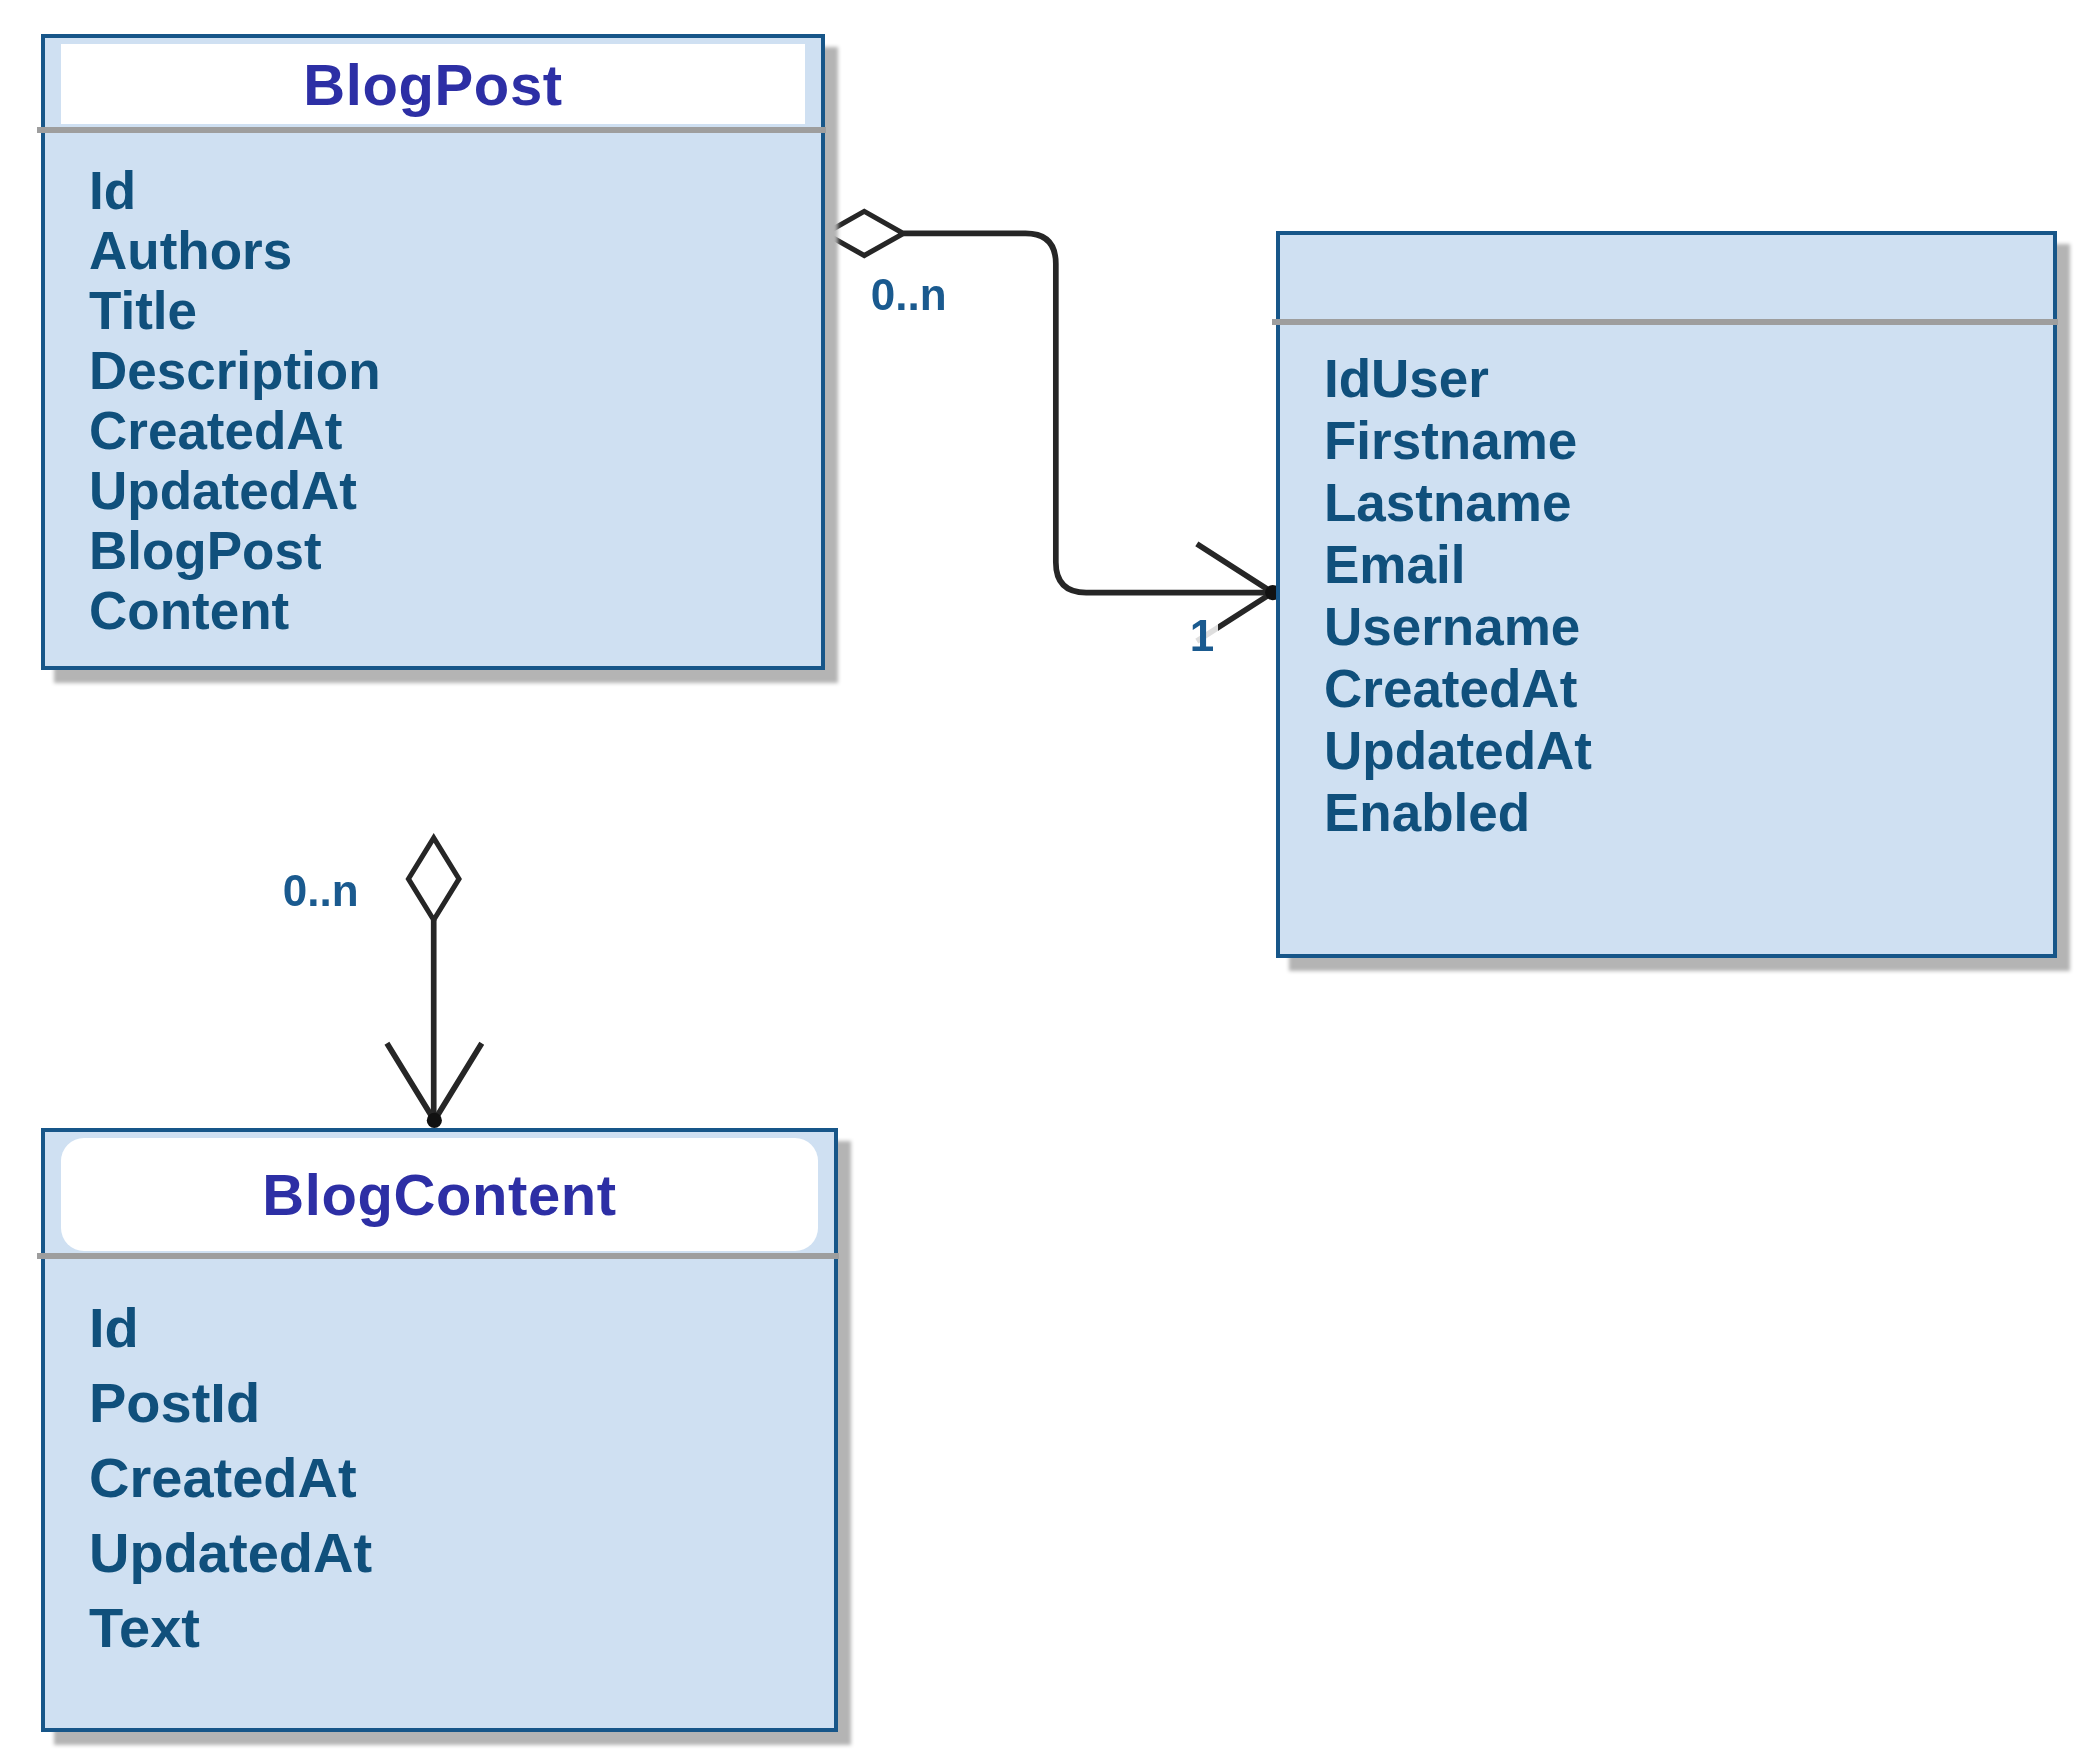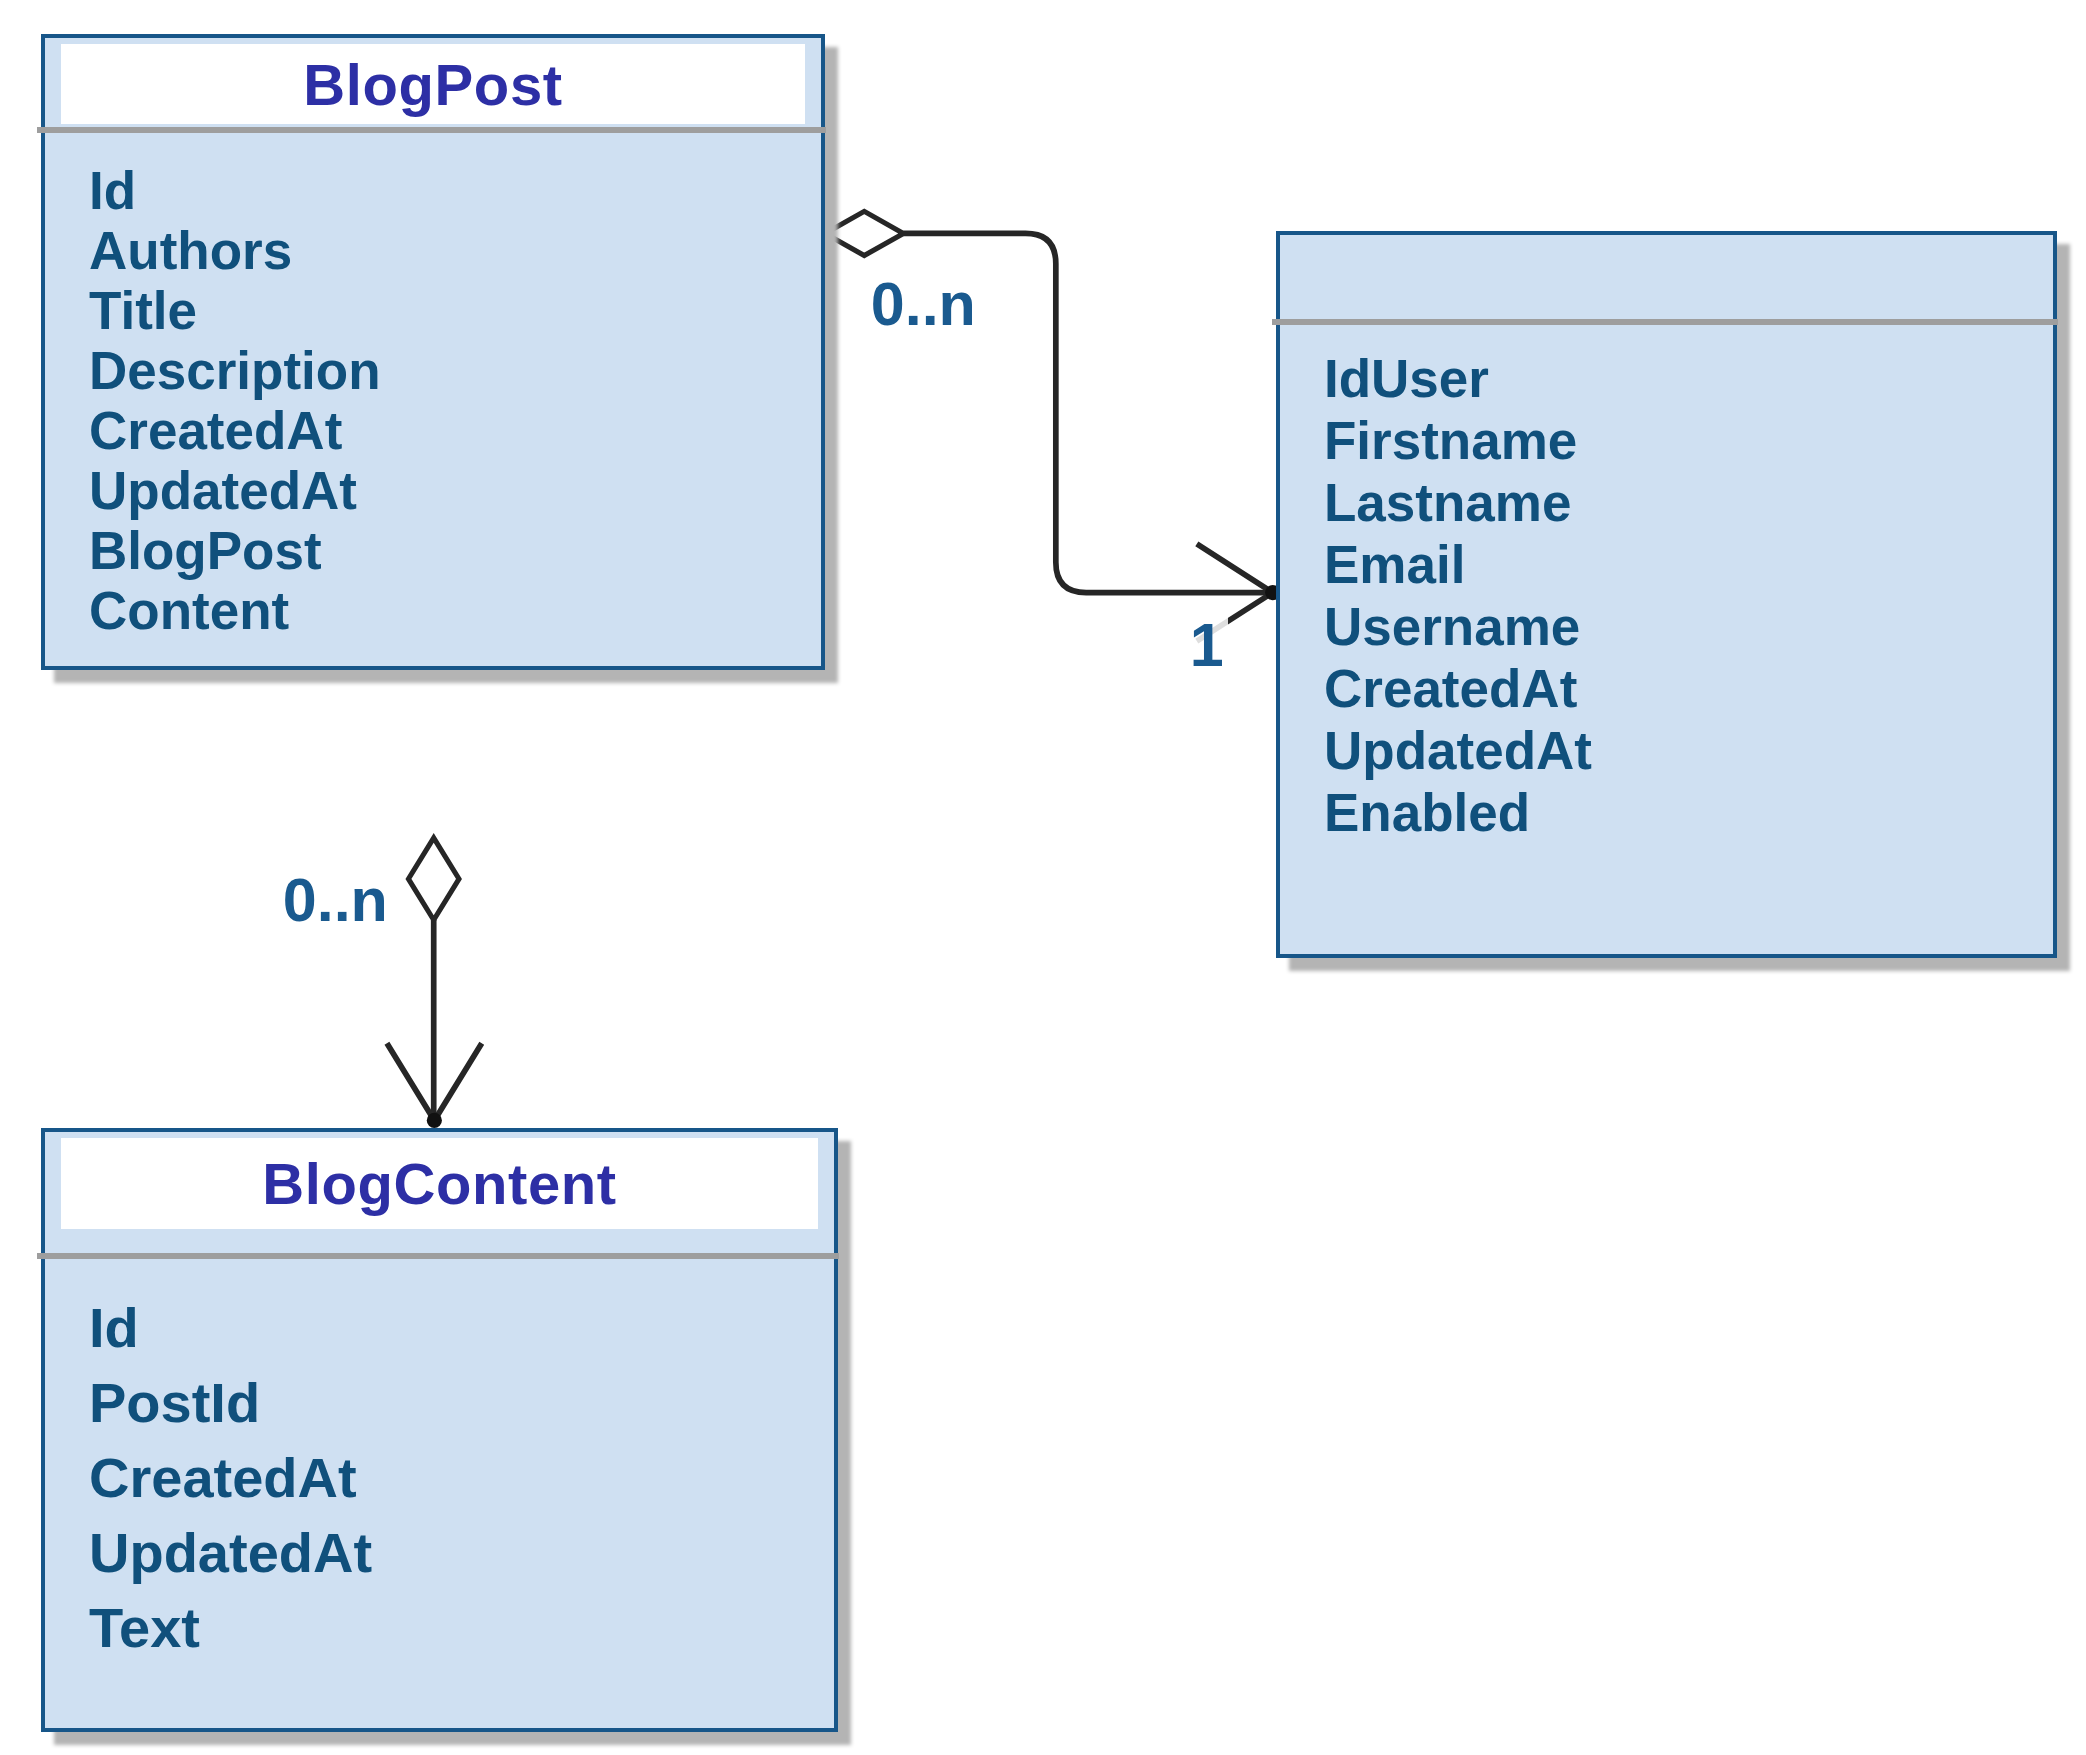--- a/index.html
+++ b/index.html
@@ -39,30 +39,30 @@
   #box-blogpost .header-white{height:80px;}
   #box-blogpost .divider{top:89px;}
   #box-blogpost .attrs{top:123px;font-size:53px;line-height:60px;}
 
   #box-user{left:1276px;top:231px;width:781px;height:727px;}
   #box-user .header-white{height:76px;}
   #box-user .divider{top:84px;}
   #box-user .attrs{top:113px;font-size:53px;line-height:62px;}
 
   #box-blogcontent{left:41px;top:1128px;width:797px;height:604px;}
-  #box-blogcontent .header-white{height:91px;}
+  #box-blogcontent .header-white{height:113px;border-radius:23px;}
   #box-blogcontent .divider{top:121px;}
   #box-blogcontent .attrs{top:158px;font-size:56px;line-height:75px;}
 
   
   svg.connectors{position:absolute;left:0;top:0;width:2087px;height:1756px;pointer-events:none;}
 
   
   .mult{
-    position:absolute;color:#1a5a8f;font-weight:bold;font-size:61px;
+    position:absolute;color:#1a5a8f;font-weight:bold;font-size:44px;
     background:rgba(255,255,255,0.85);padding:0 3.8px;line-height:1.1;
   }
   #mult-rel1-source{left:867px;top:271px;}
   #mult-rel1-target{left:1186px;top:612px;}
   #mult-rel2-source{left:279px;top:867px;}
 </style>
 </head>
 <body>
 
 <div class="canvas">

